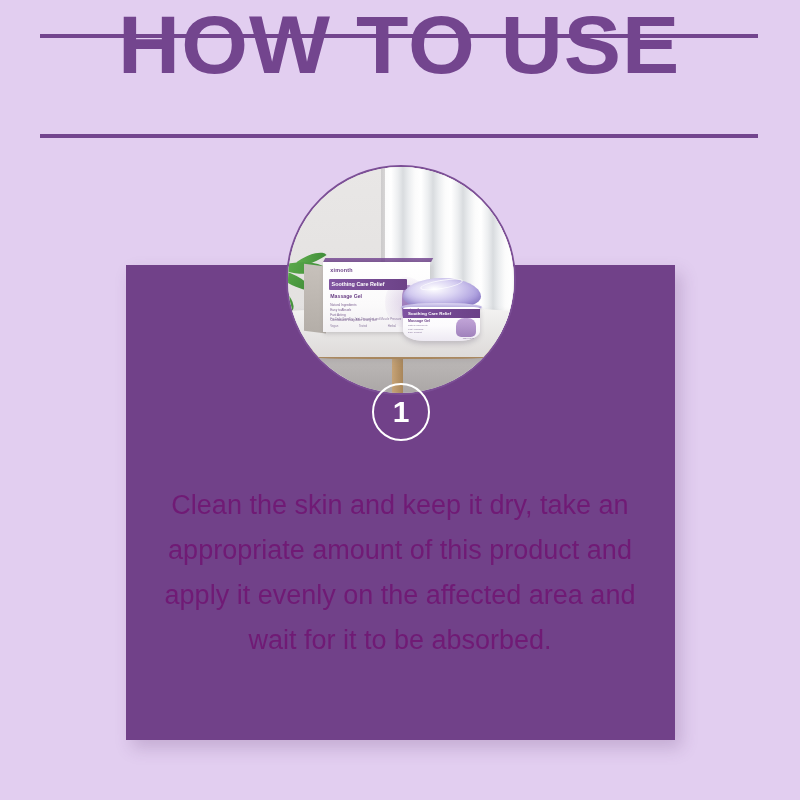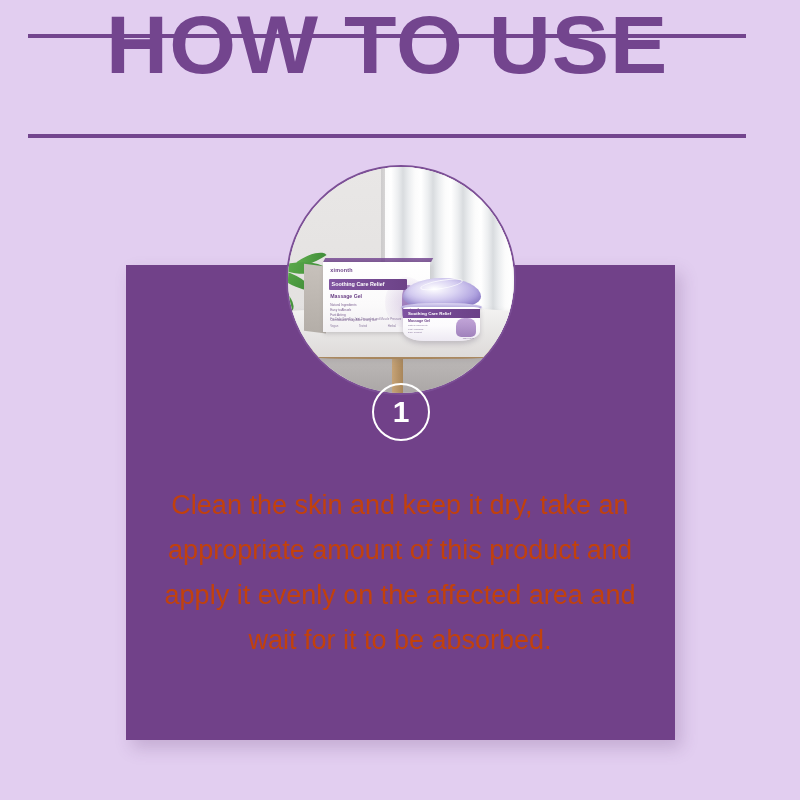--- a/index.html
+++ b/index.html
@@ -16,21 +16,21 @@
   #poster {
     position: relative;
     width: 800px;
     height: 800px;
     background: #e2cef0;
   }
 
   
   #header {
     position: absolute;
-    left: 28px;
+    left: 40px;
     top: 34px;
     width: 718px;
     height: 104px;
   }
   .rule {
     position: absolute;
     left: 0;
     width: 100%;
     height: 4px;
     background: #73458e;
@@ -414,21 +414,21 @@
     z-index: -1;
   }
 
   
   #body-copy {
     position: absolute;
     left: 150px;
     top: 483px;
     width: 500px;
     text-align: center;
-    color: #c2410c;
+    color: #701a75;
     font-size: 27px;
     line-height: 45px;
     font-weight: normal;
   }
 </style>
 </head>
 <body>
 
 <div id="poster">
 

